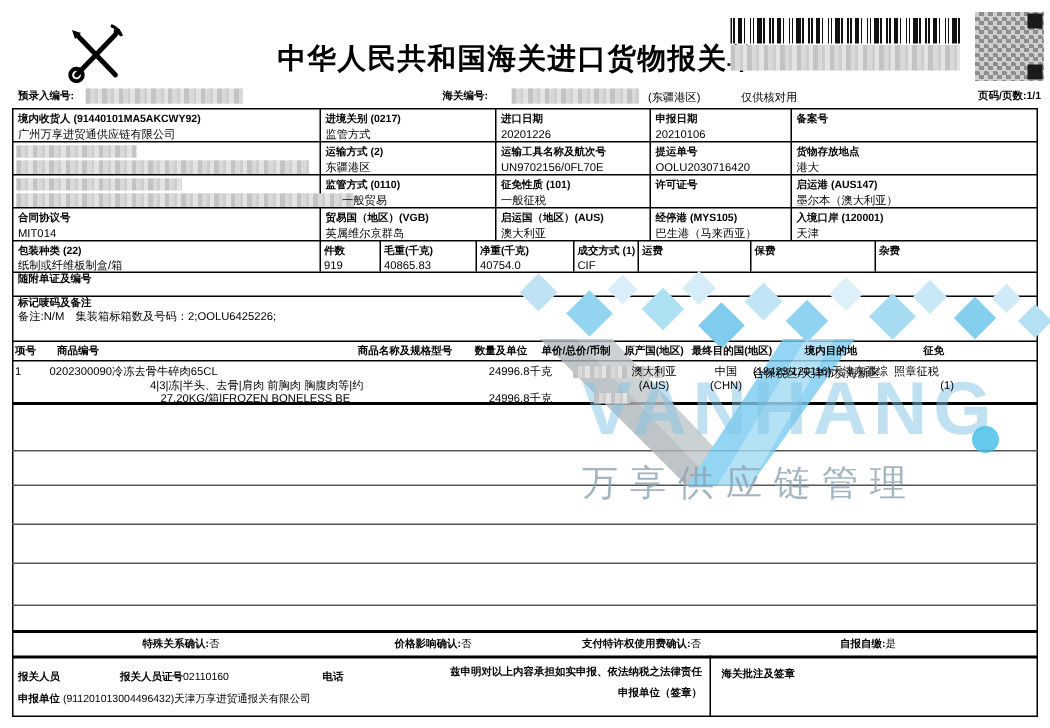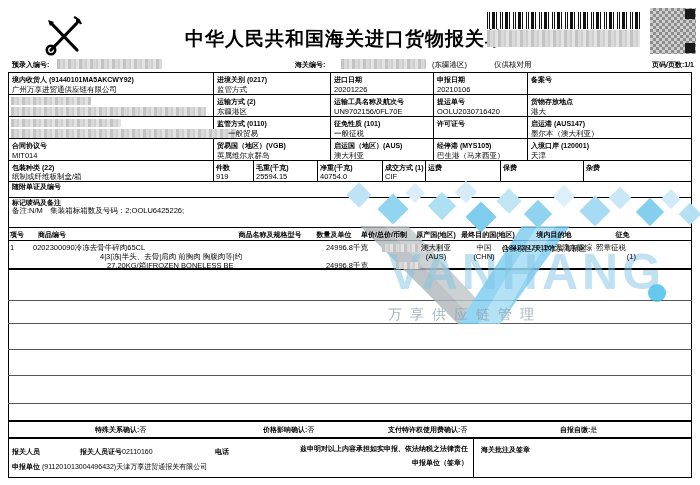--- a/index.html
+++ b/index.html
@@ -21,21 +21,21 @@
         background:repeating-linear-gradient(90deg,#c3c3c3 0 3px,#d9d9d9 3px 6px,#cecece 6px 8px,#e3e3e3 8px 11px),
                    repeating-linear-gradient(0deg,rgba(185,185,185,.55) 0 3px,rgba(228,228,228,.55) 3px 6px)}
   .barcode{position:absolute;
         background:repeating-linear-gradient(90deg,#111 0 1px,#fff 1px 2px,#111 2px 3px,#fff 3px 5px,#111 5px 8px,#fff 8px 9px,#111 9px 10px,#fff 10px 13px)}
   .qr{position:absolute;background:repeating-conic-gradient(#8d8d8d 0% 25%,#cfcfcf 0% 50%) 0 0/6px 6px}
   .qr::before{content:"";position:absolute;right:1px;top:1px;width:10px;height:10px;background:#1a1a1a}
   .qr::after{content:"";position:absolute;right:1px;bottom:1px;width:10px;height:10px;background:#1a1a1a}
   .wm{position:absolute;pointer-events:none}
   .diamond{position:absolute;transform:rotate(45deg)}
   .wm-brand{font-weight:bold;font-size:50px;letter-spacing:4px;color:rgba(130,195,228,.5);font-family:Liberation Sans, sans-serif}
-  .wm-cn{font-size:14px;letter-spacing:8px;color:rgba(140,162,176,.8)}
+  .wm-cn{font-size:24px;letter-spacing:8px;color:rgba(140,162,176,.8)}
   .dot{position:absolute;border-radius:50%;background:rgba(63,188,233,.8)}
 </style>
 </head>
 <body>
 
 <div id="sheet">
 
   <div class="abs" style="left:44px;top:14px;width:40px;height:44px">
     <svg width="40" height="44" viewBox="0 0 40 44">
       <g stroke="#000" stroke-width="3.2" stroke-linecap="round">
@@ -160,21 +160,21 @@
   <div class="abs lb" style="left:437px;top:141px">经停港 (MYS105)</div>
   <div class="abs vl" style="left:437px;top:151px">巴生港（马来西亚）</div>
   <div class="abs lb" style="left:531px;top:141px">入境口岸 (120001)</div>
   <div class="abs vl" style="left:531px;top:151px">天津</div>
 
   <div class="abs lb" style="left:12px;top:163px">包装种类 (22)</div>
   <div class="abs vl" style="left:12px;top:172px">纸制或纤维板制盒/箱</div>
   <div class="abs lb" style="left:216px;top:163px">件数</div>
   <div class="abs vl" style="left:216px;top:172px">919</div>
   <div class="abs lb" style="left:256px;top:163px">毛重(千克)</div>
-  <div class="abs vl" style="left:256px;top:172px">25594.15</div>
+  <div class="abs vl" style="left:256px;top:172px">40865.83</div>
   <div class="abs lb" style="left:320px;top:163px">净重(千克)</div>
   <div class="abs vl" style="left:320px;top:172px">40754.0</div>
   <div class="abs lb" style="left:385px;top:163px">成交方式 (1)</div>
   <div class="abs vl" style="left:385px;top:172px">CIF</div>
   <div class="abs lb" style="left:428px;top:163px">运费</div>
   <div class="abs lb" style="left:503px;top:163px">保费</div>
   <div class="abs lb" style="left:586px;top:163px">杂费</div>
 
   <div class="abs lb" style="left:12px;top:182px">随附单证及编号</div>
 

